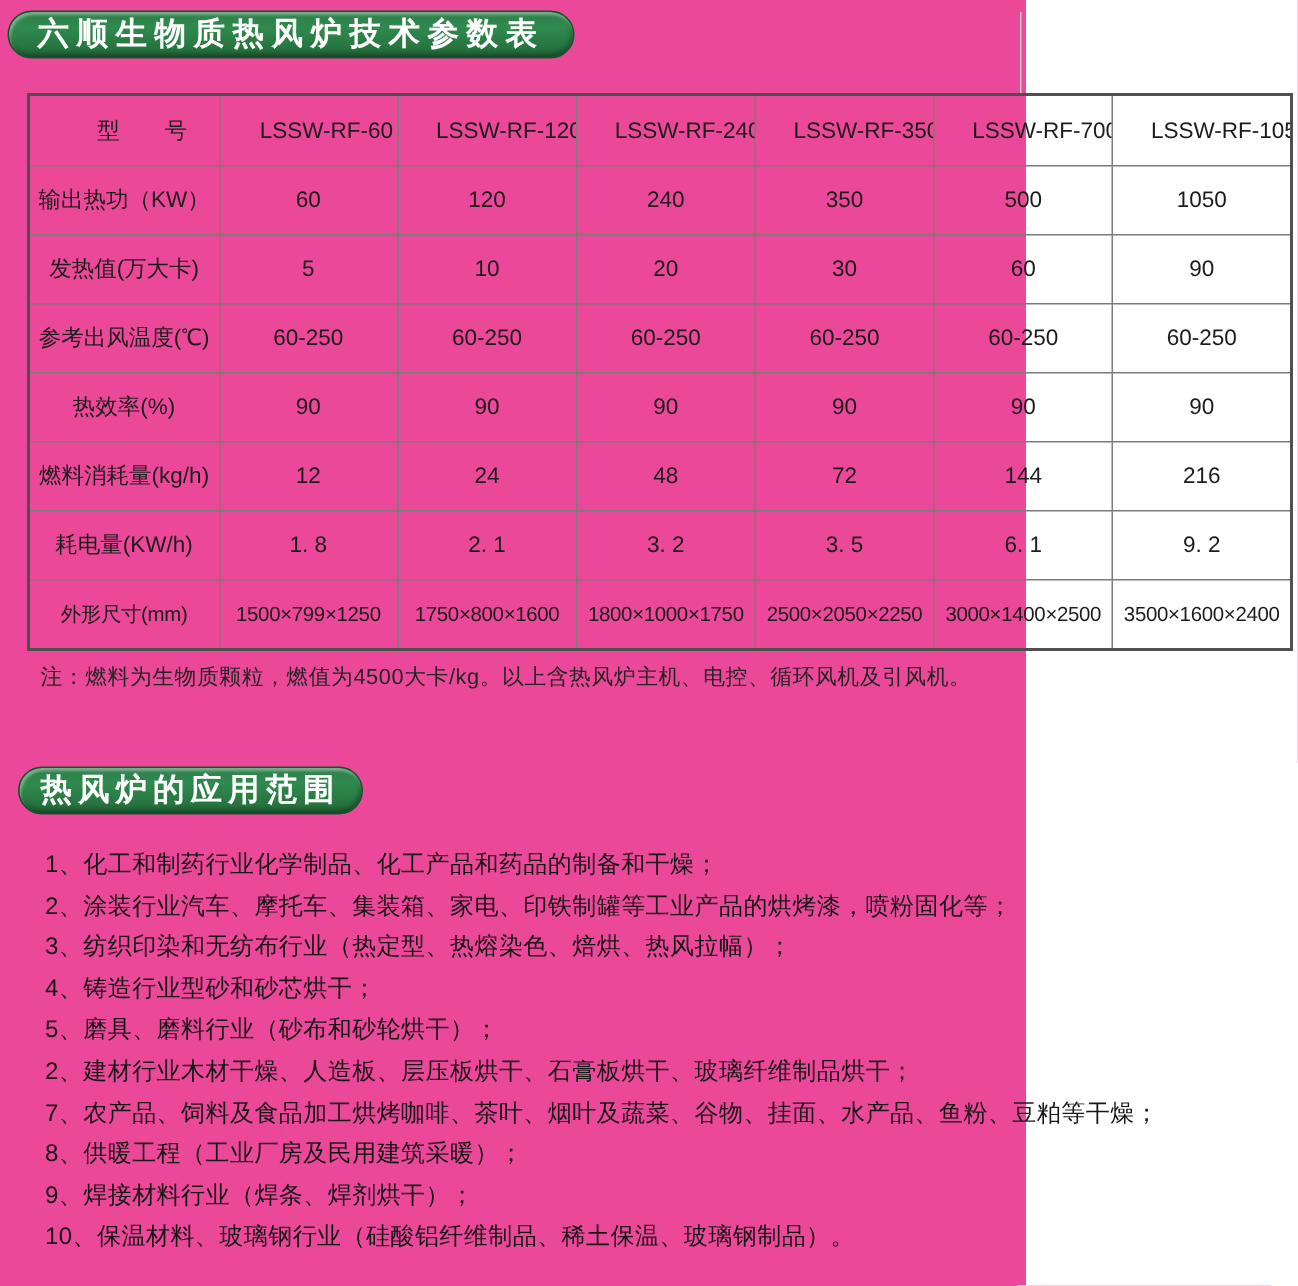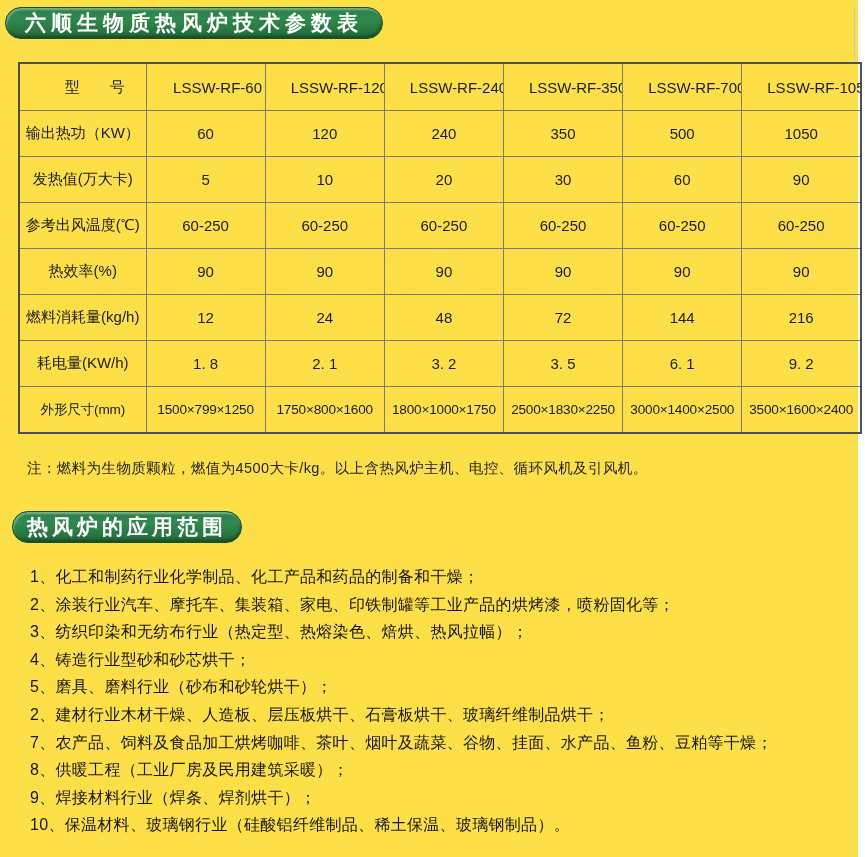--- a/index.html
+++ b/index.html
@@ -7,23 +7,23 @@
     padding: 0;
     background: #ffffff;
     width: 865px;
     height: 857px;
     overflow: hidden;
     font-family: "Liberation Sans", sans-serif;
     color: #1c1c1c;
   }
   .page {
     position: relative;
-    width: 858px;
+    width: 684px;
     height: 857px;
-    background: #fde047;
+    background: #ec4899;
   }
   
   .banner {
     box-sizing: border-box;
     height: 32px;
     line-height: 30px;
     border-radius: 16px;
     border: 1px solid #14532c;
     background: linear-gradient(180deg, #2c7d47 0%, #35895142 0%, #2f8a4e 35%, #27743f 80%, #1e6236 100%);
     background-color: #2a7b46;
@@ -70,21 +70,21 @@
     overflow: hidden;
   }
   table.spec th { height: 46px; padding-left: 25px; }
   table.spec td { height: 45px; }
   table.spec .col-label { width: 127px; }
   table.spec tr:last-child td { font-size: 13.6px; letter-spacing: -0.2px; }
   
   .note {
     position: absolute;
     left: 27px;
-    top: 459px;
+    top: 442px;
     font-size: 14.5px;
     letter-spacing: 0.4px;
     color: #242424;
     white-space: nowrap;
   }
   
   .app-list {
     position: absolute;
     left: 30px;
     top: 563px;
@@ -193,21 +193,21 @@
           <td>3. 2</td>
           <td>3. 5</td>
           <td>6. 1</td>
           <td>9. 2</td>
         </tr>
         <tr>
           <td>外形尺寸(mm)</td>
           <td>1500×799×1250</td>
           <td>1750×800×1600</td>
           <td>1800×1000×1750</td>
-          <td>2500×1830×2250</td>
+          <td>2500×2050×2250</td>
           <td>3000×1400×2500</td>
           <td>3500×1600×2400</td>
         </tr>
       </tbody>
   </table>
 
   <div class="note">注：燃料为生物质颗粒，燃值为4500大卡/kg。以上含热风炉主机、电控、循环风机及引风机。</div>
 
   <div class="banner banner2">
     <span>热风炉的应用范围</span>

